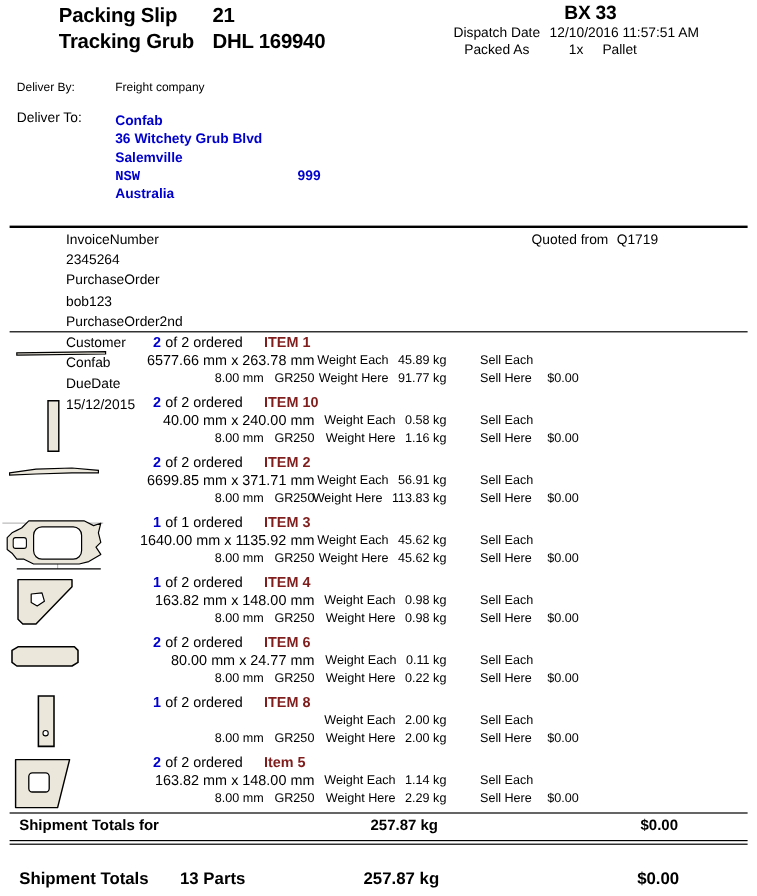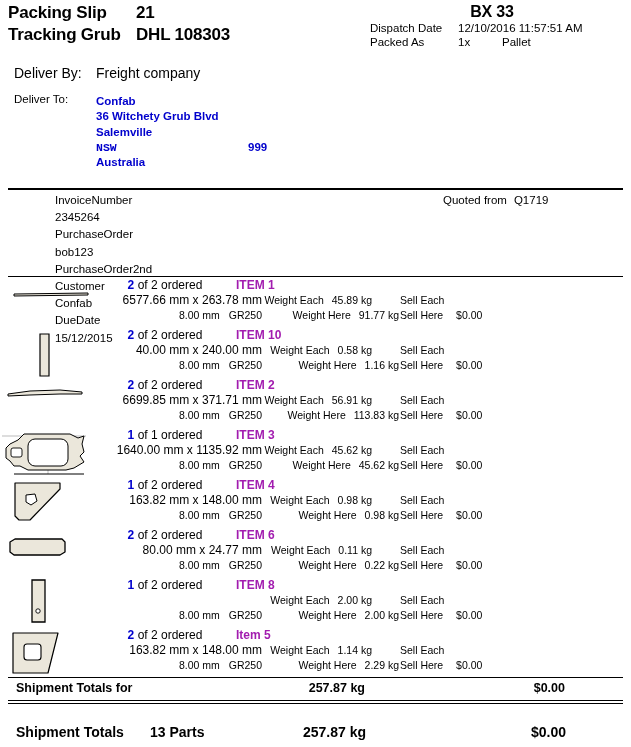--- a/index.html
+++ b/index.html
@@ -28,20 +28,21 @@
     top: 2px;
     width: 330px;
   }
   .hdr-row {
     display: flex;
     align-items: flex-end;
     font-weight: bold;
     font-size: 17px;
     line-height: 22px;
     letter-spacing: -0.2px;
+    margin-left: 41px;
   }
   .hdr-row .lbl { width: 128px; }
   .hdr-row .val { }
 
   .hdr-right {
     position: absolute;
     left: 370px;
     top: 2px;
     width: 258px;
   }
@@ -50,32 +51,33 @@
     font-weight: bold;
     font-size: 16px;
     line-height: 19px;
     letter-spacing: -0.2px;
     padding-right: 14px;
   }
   .disp-row {
     display: flex;
     font-size: 11.5px;
     line-height: 14px;
+    text-align: center;
   }
   .disp-row .dlbl { width: 88px; }
   .disp-row .dv1 { width: 44px; }
   .disp-row .dv2 { }
 
   
   .deliver-by {
     position: absolute;
     left: 14px;
     top: 66px;
     display: flex;
-    font-size: 14px;
+    font-size: 10px;
     line-height: 15px;
   }
   .deliver-by .dlabel { width: 82px; }
 
   .deliver-to-label {
     position: absolute;
     left: 14px;
     top: 92px;
     font-size: 11.5px;
     line-height: 15px;
@@ -165,23 +167,23 @@
     white-space: nowrap;
   }
   .qty .qn {
     color: #0000cc;
     font-weight: bold;
   }
   .qty .qof { color: #000; }
 
   .iname {
     position: absolute;
-    left: 236px;
+    left: 220px;
     top: 0px;
-    color: #a21caf;
+    color: #7f1d1d;
     font-weight: bold;
     font-size: 12px;
     line-height: 15px;
     white-space: nowrap;
   }
 
   .dims {
     position: absolute;
     left: 64px;
     top: 15px;
@@ -215,21 +217,20 @@
   }
   .w-here {
     position: absolute;
     left: 180px;
     top: 30px;
     width: 192px;
     text-align: right;
     font-size: 10.5px;
     line-height: 15px;
     white-space: nowrap;
-    padding-left: 27px;
   }
   .w-each .wv, .w-here .wv { padding-left: 5px; }
 
   .s-each {
     position: absolute;
     left: 400px;
     top: 15px;
     width: 130px;
     font-size: 10.5px;
     line-height: 15px;
@@ -279,21 +280,21 @@
 
 <div class="page">
 
   <div class="hdr-left">
     <div class="hdr-row">
       <span class="lbl">Packing Slip</span>
       <span class="val">21</span>
     </div>
     <div class="hdr-row">
       <span class="lbl">Tracking Grub</span>
-      <span class="val">DHL 108303</span>
+      <span class="val">DHL 169940</span>
     </div>
   </div>
 
   <div class="hdr-right">
     <div class="bx-title">BX 33</div>
     <div class="disp-row">
       <span class="dlbl">Dispatch Date</span>
       <span class="dv2">12/10/2016 11:57:51 AM</span>
     </div>
     <div class="disp-row">

